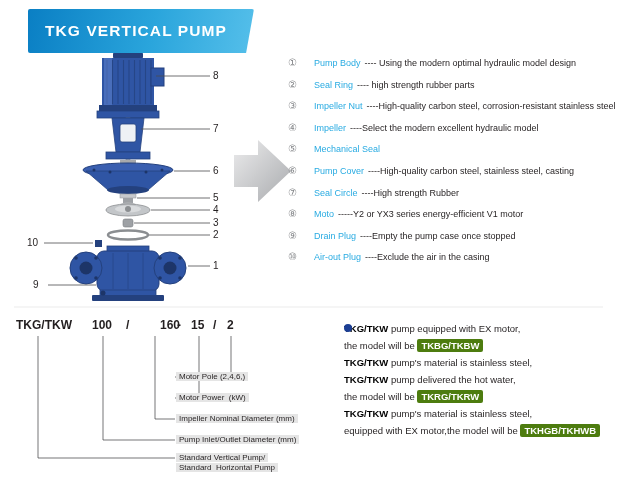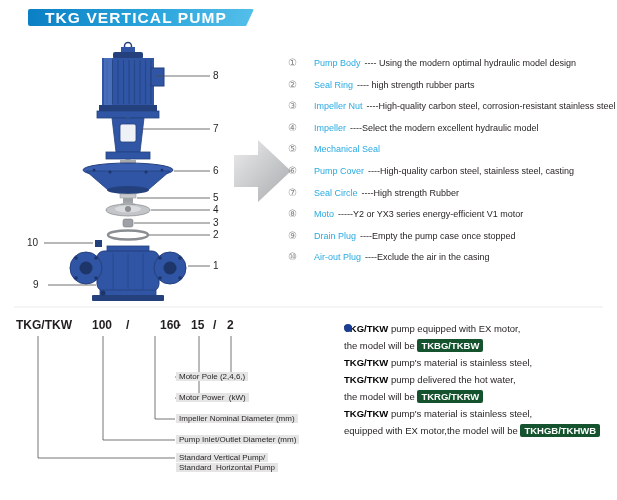--- a/index.html
+++ b/index.html
@@ -2,21 +2,21 @@
 <html><head>
 <meta charset="utf-8">
 <style>
   * { margin:0; padding:0; box-sizing:border-box; }
   html,body { background:#ffffff; }
   body { font-family:"Liberation Sans", sans-serif; color:#231f20; }
   .page { position:relative; width:617px; height:500px; background:#fff; overflow:hidden; }
 
   svg.art { position:absolute; left:0; top:0; width:617px; height:500px; }
 
-  .banner { position:absolute; left:28px; top:9px; width:226px; height:17px;
+  .banner { position:absolute; left:28px; top:9px; width:226px; height:44px;
     background:linear-gradient(100deg,#0a7fc4 0%,#2aa5dc 55%,#55bfea 100%);
     clip-path:polygon(0 0,100% 0,96.5% 100%,0 100%);
     display:flex; align-items:center; padding-left:17px; border-radius:2px; }
   .banner-title { color:#fff; font-weight:bold; font-size:15.5px; letter-spacing:1.1px; white-space:pre; }
 
   .callout { position:absolute; font-size:10px; color:#231f20; }
 
   .parts { position:absolute; left:288px; top:57px; }
   .part-row { display:flex; align-items:baseline; height:21.6px; white-space:pre; font-size:9px; }
   .part-num { color:#85878a; font-size:10px; margin-right:5px; }
@@ -25,21 +25,21 @@
 
   .code-seg { position:absolute; top:318px; font-weight:bold; font-size:12px; color:#231f20; white-space:pre; }
   .code-label { position:absolute; left:176px; font-size:8px; line-height:9px; color:#231f20;
     background:#e5e5e5; padding:0 3px; white-space:pre; }
 
   .notes { position:absolute; left:344px; top:320px; width:268px; font-size:9.5px; }
   .note-bullet { position:absolute; left:0; top:4px; width:8px; height:8px; border-radius:50%; background:#1b3e94; }
   .notes-lines { }
   .note-line { height:17px; line-height:17px; white-space:pre; }
   .note-line b { color:#000; font-weight:bold; }
-  .chip { display:inline-block; background:#14532d; color:#fff; font-weight:bold;
+  .chip { display:inline-block; background:#4d7c0f; color:#fff; font-weight:bold;
     padding:0 4px; border-radius:2px; line-height:13px; font-size:9.5px; }
 </style>
 </head>
 <body>
 
 <div class="page">
 
   <svg class="art" viewBox="0 0 617 500">
     <defs>
       <linearGradient id="agrad" x1="0" y1="0" x2="1" y2="1">

